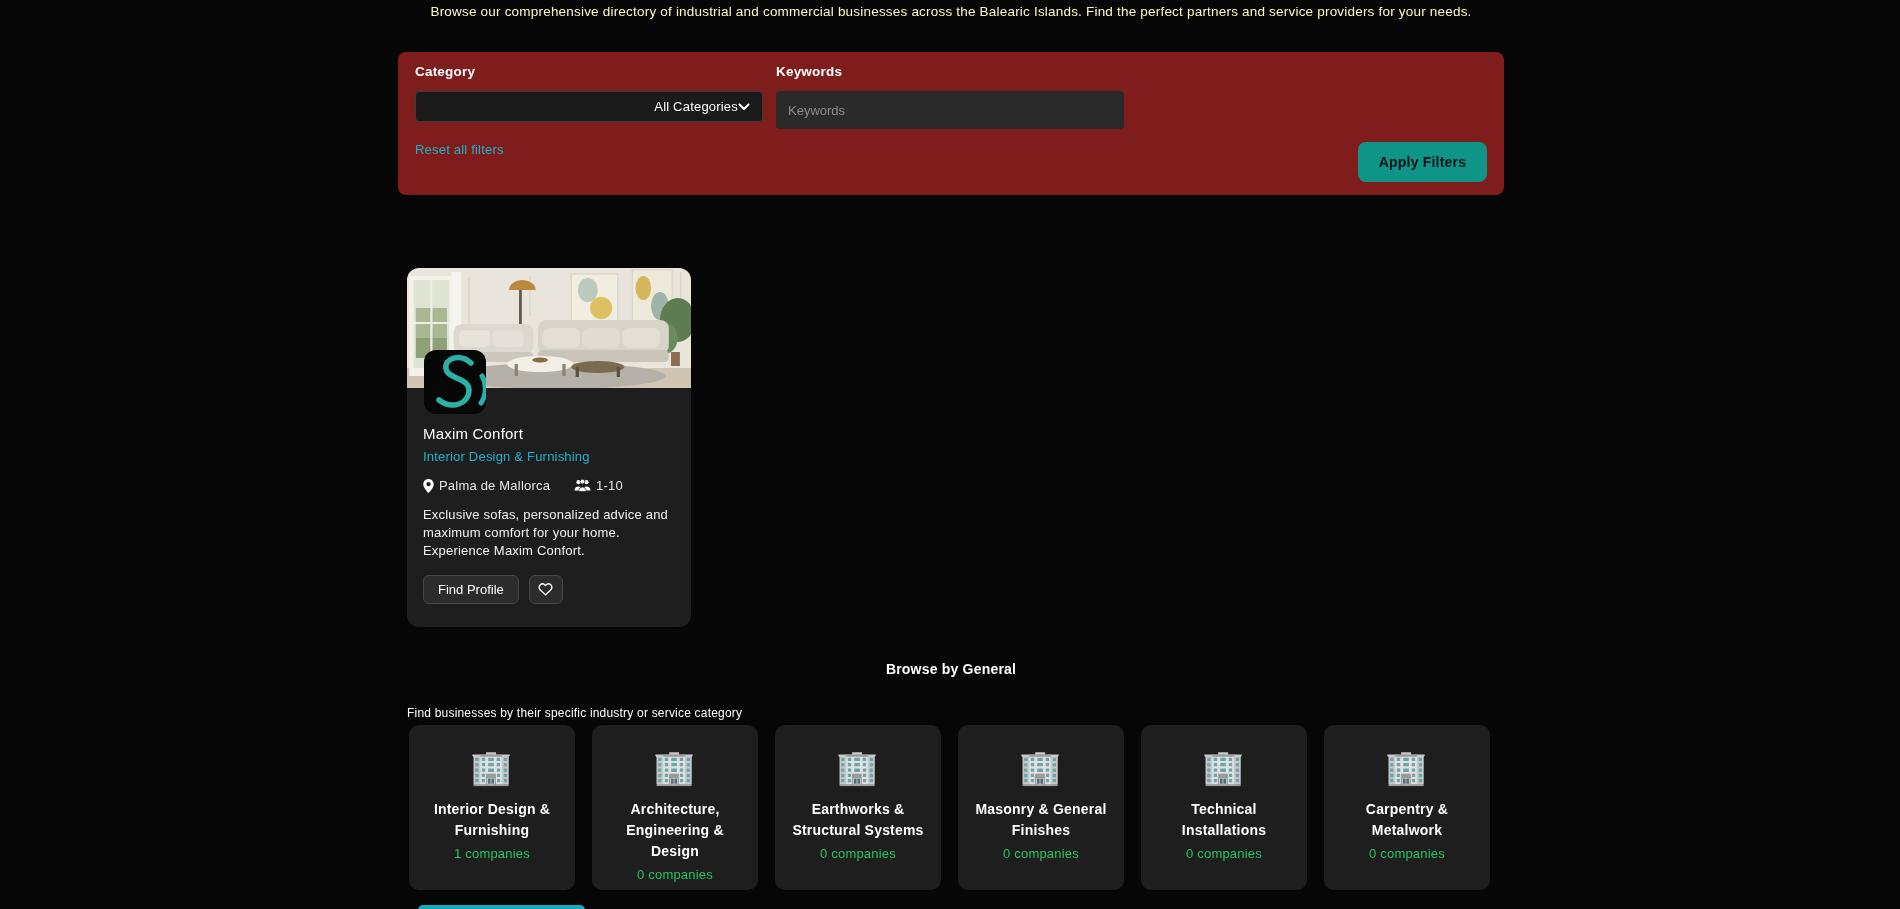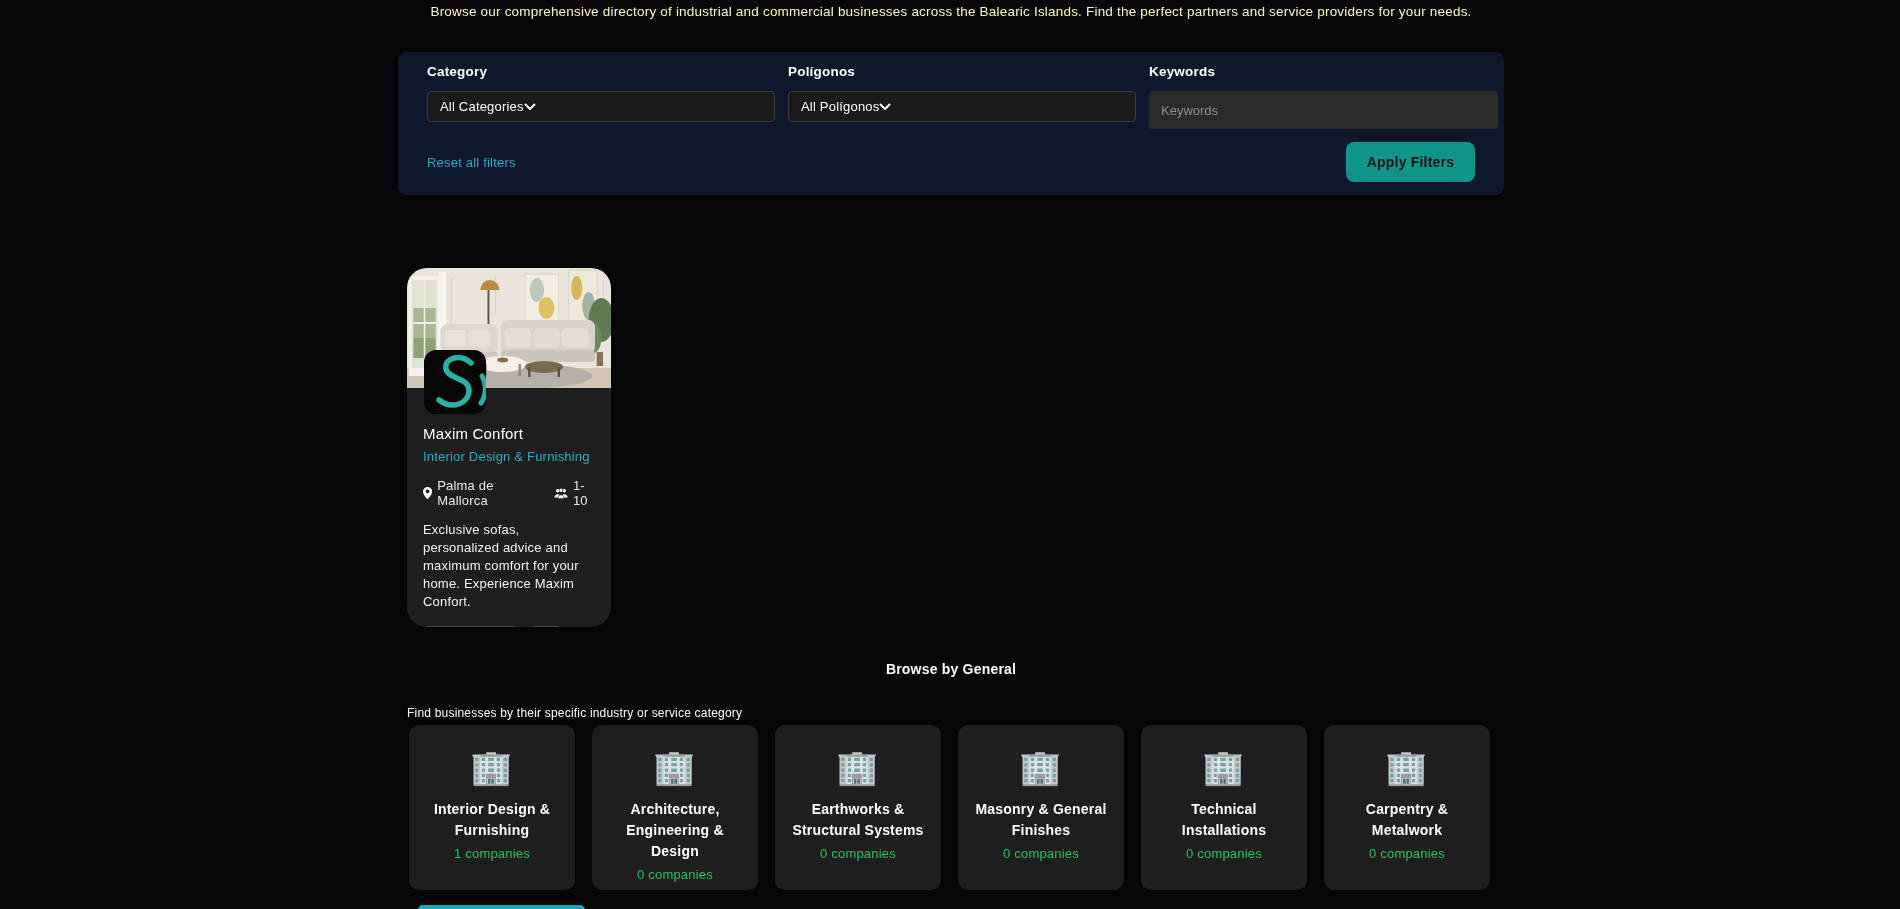--- a/index.html
+++ b/index.html
@@ -14,50 +14,50 @@
 
   
   .intro {
     position:absolute; left:398px; top:4px; width:1106px;
     text-align:center; font-size:13.5px; color:#fef9c3;
   }
 
   
   .filter-panel {
     position:absolute; left:398px; top:52px; width:1106px; height:143px;
-    background:#0f172a; border-radius:8px; padding:12px 29px 13px;
+    background:#7f1d1d; border-radius:8px; padding:12px 17px 13px;
   }
   .filter-grid { display:grid; grid-template-columns:348px 348px 349px; column-gap:13px; }
   .filter-label { font-size:13.5px; font-weight:bold; color:#fff; margin-bottom:12px; }
   .select {
     height:31px; background:#1a1a1a; border:1px solid #3c3c3c; border-radius:4px;
-    display:flex; align-items:center; justify-content:flex-start;
+    display:flex; align-items:center; justify-content:flex-end;
     padding:0 12px; font-size:13px; color:#fff; cursor:pointer;
   }
   .chevron { display:flex; align-items:center; }
   .kw-input {
     width:100%; height:38px; background:#2a2a2a; border:none; border-radius:4px;
     padding:0 12px; font-size:13px; color:#ddd; outline:none;
     font-family:"Liberation Sans", sans-serif;
   }
   .kw-input::placeholder { color:#8d8d8d; }
   .filter-actions {
-    display:flex; justify-content:space-between; align-items:center; margin-top:13px;
+    display:flex; justify-content:space-between; align-items:flex-start; margin-top:13px;
   }
   .reset-link { font-size:13px; color:#1fb0c9; text-decoration:none; cursor:pointer; }
   .apply-btn {
     width:129px; height:40px; border:none; border-radius:8px; background:#0f9488;
     color:#0a1416; font-size:14px; font-weight:bold; cursor:pointer;
     font-family:"Liberation Sans", sans-serif; letter-spacing:.2px;
   }
 
   
   .company-card {
-    position:absolute; left:407px; top:268px; width:204px; height:359px;
-    background:#1e1e1e; border-radius:20px; overflow:hidden;
+    position:absolute; left:407px; top:268px; width:284px; height:359px;
+    background:#1e1e1e; border-radius:12px; overflow:hidden;
   }
   .card-media { height:120px; position:relative; }
   .card-media svg { display:block; width:100%; height:100%; }
   .card-logo {
     position:absolute; left:17px; top:82px; width:62px; height:64px;
     background:#070707; border-radius:12px; display:flex; align-items:center; justify-content:center;
     overflow:hidden;
   }
   .card-body { padding:37px 16px 16px; }
   .card-title { font-size:15px; font-weight:500; color:#fff; }
@@ -100,31 +100,20 @@
 <body>
 
 <p class="intro">Browse our comprehensive directory of industrial and commercial businesses across the Balearic Islands. Find the perfect partners and service providers for your needs.</p>
 
 <section class="filter-panel">
   <div class="filter-grid">
     <div>
       <div class="filter-label">Category</div>
       <div class="select">
         <span>All Categories</span>
-        <span class="chevron">
-          <svg width="12" height="8" viewBox="0 0 12 8">
-              <polyline points="1.5,1.5 6,6 10.5,1.5" fill="none" stroke="#fff" stroke-width="2" stroke-linecap="round" stroke-linejoin="round"></polyline>
-            </svg>
-        </span>
-      </div>
-    </div>
-    <div>
-      <div class="filter-label">Polígonos</div>
-      <div class="select">
-        <span>All Polígonos</span>
         <span class="chevron">
           <svg width="12" height="8" viewBox="0 0 12 8">
               <polyline points="1.5,1.5 6,6 10.5,1.5" fill="none" stroke="#fff" stroke-width="2" stroke-linecap="round" stroke-linejoin="round"></polyline>
             </svg>
         </span>
       </div>
     </div>
     <div>
       <div class="filter-label">Keywords</div>
       <input class="kw-input" type="text" placeholder="Keywords" style="">

